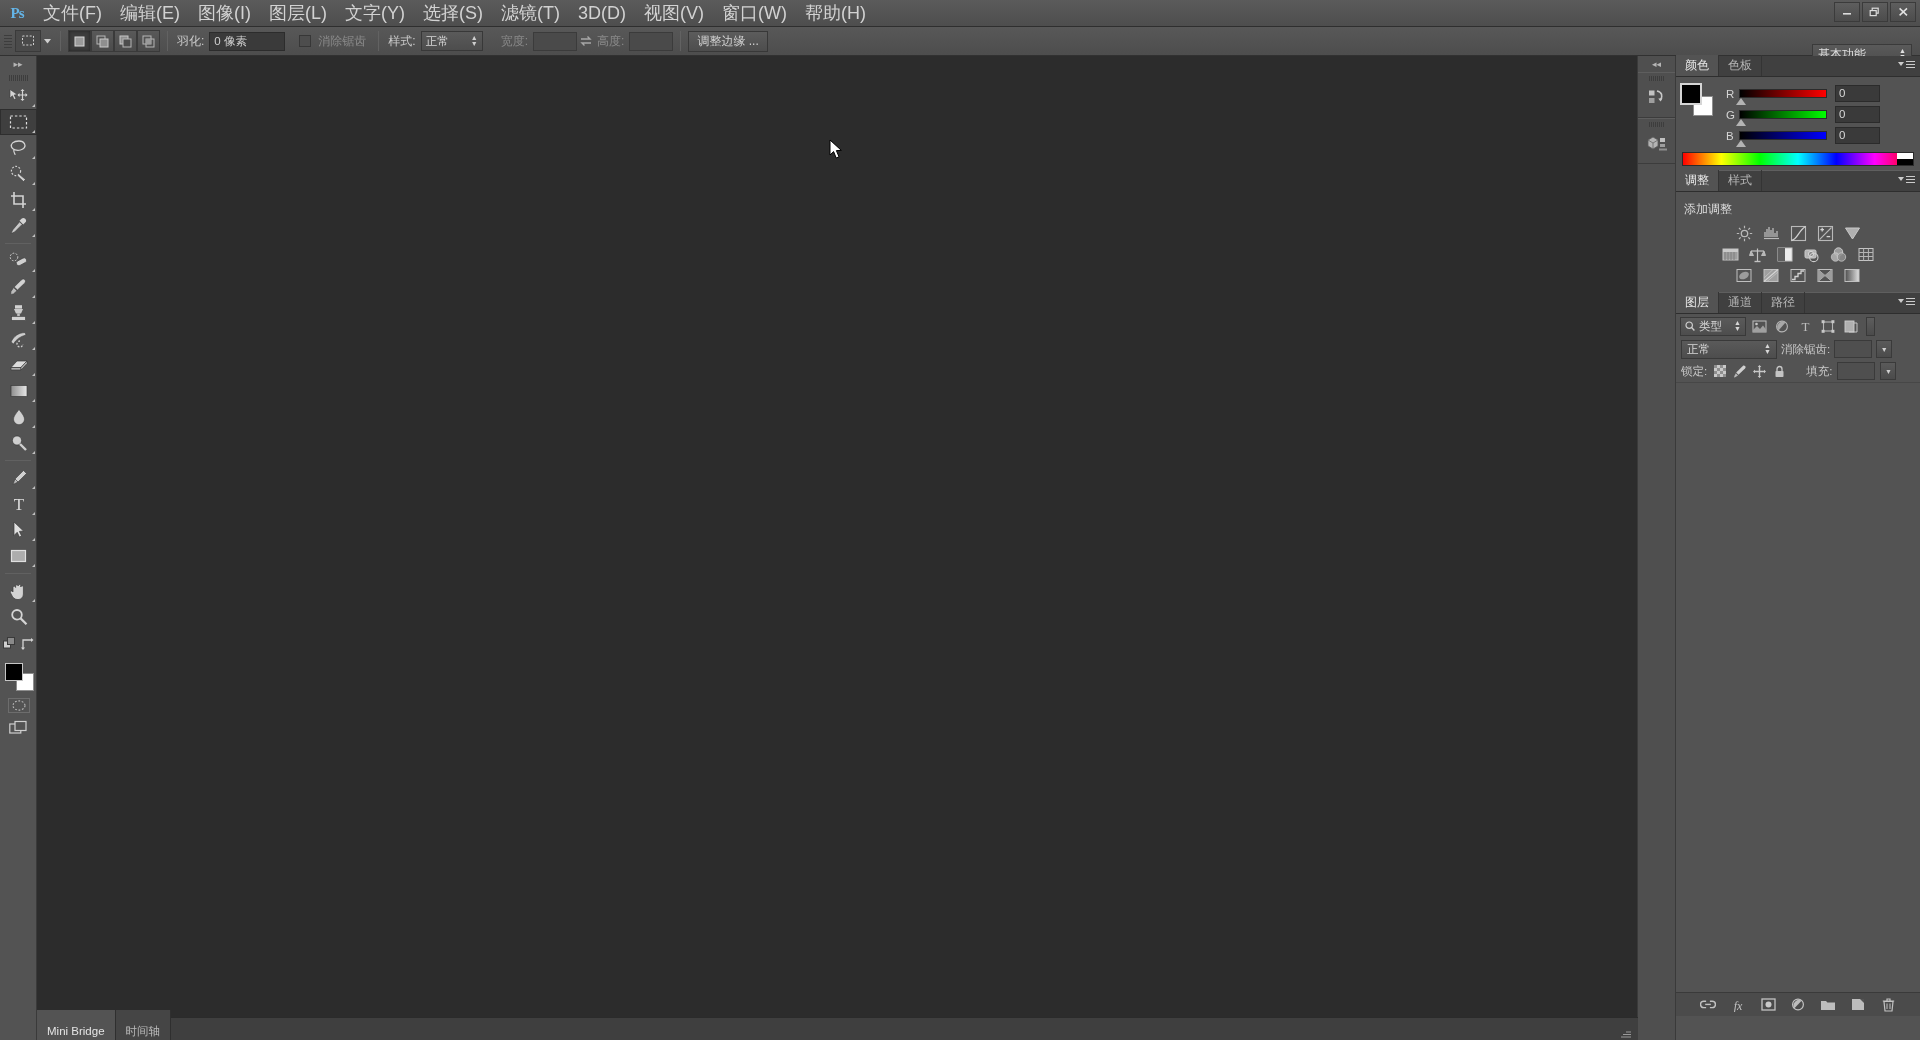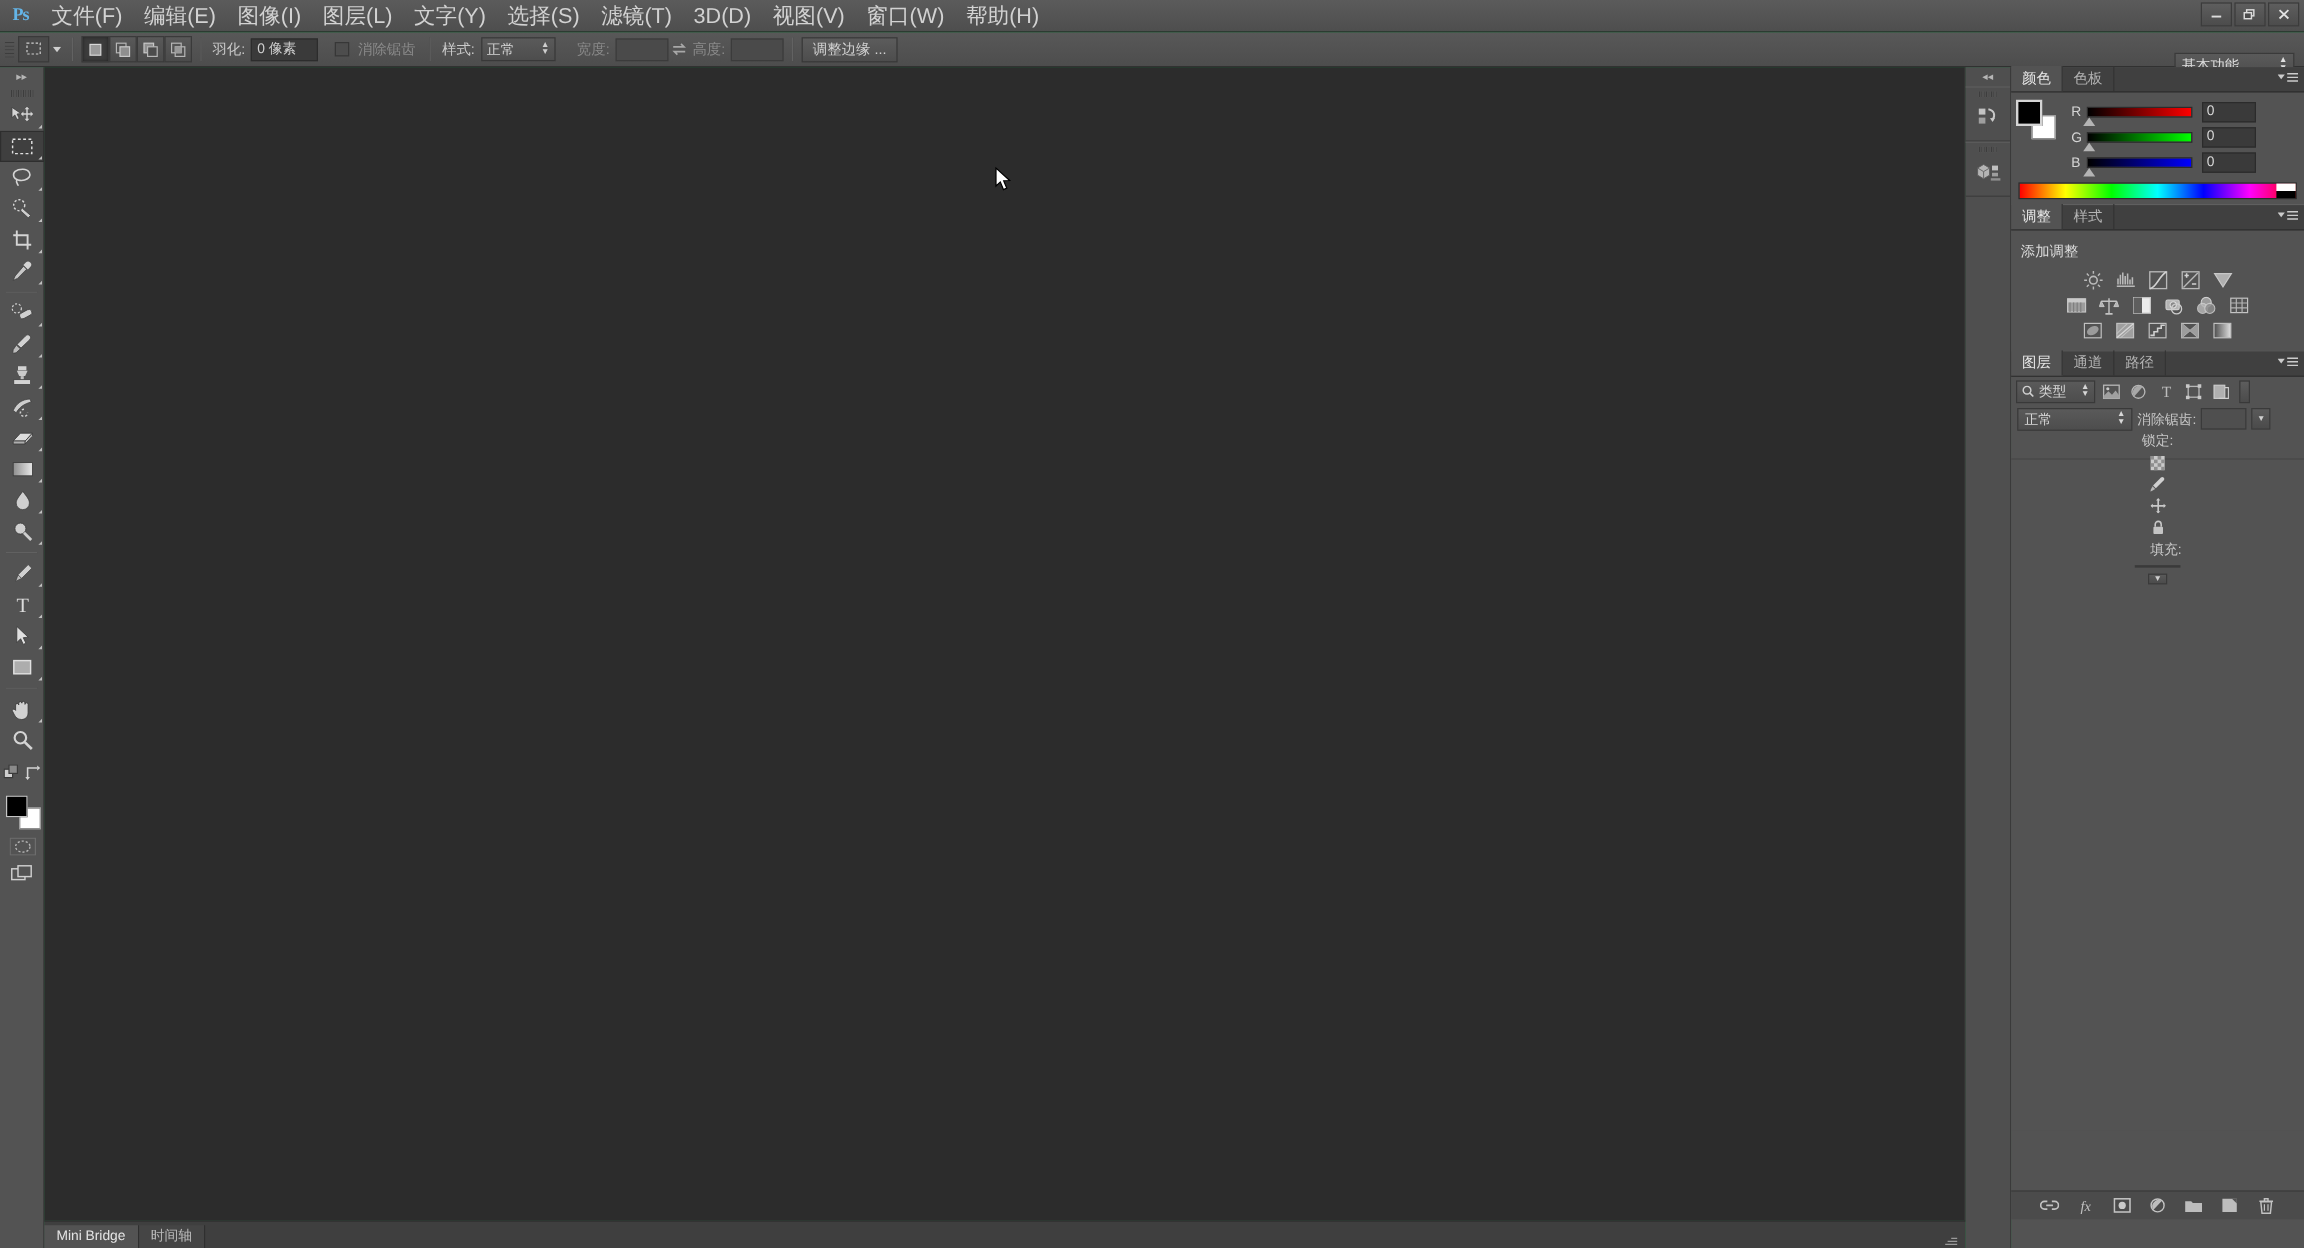--- a/index.html
+++ b/index.html
@@ -56,21 +56,21 @@
     width:23px; height:22px; background:linear-gradient(#595959,#4b4b4b);
     border:1px solid #3a3a3a; display:flex; align-items:center; justify-content:center;
   }
   .selmode.active { background:#3c3c3c; box-shadow:inset 0 0 3px #222; }
   .opt-label { color:#cacaca; font-size:12px; margin:0 5px 0 2px; white-space:nowrap; }
   .opt-label.dim { color:#8a8a8a; }
   .opt-input {
     height:19px; background:#3a3a3a; border:1px solid #2c2c2c; color:#d0d0d0;
     font-size:11.5px; padding:0 4px; line-height:17px;
   }
-  .opt-input.w56 { width:56px; }
+  .opt-input.w56 { width:76px; }
   .opt-input.w44 { width:44px; background:#4a4a4a; border-color:#3b3b3b; }
   .opt-check {
     width:12px; height:12px; background:#4d4d4d; border:1px solid #373737; margin-right:5px;
   }
   .opt-select {
     height:20px; min-width:62px; background:linear-gradient(#5a5a5a,#4d4d4d);
     border:1px solid #383838; color:#d5d5d5; font-size:11.5px;
     display:flex; align-items:center; padding:0 4px; position:relative;
   }
   .opt-select .spin { margin-left:auto; font-size:7px; line-height:6px; color:#cfcfcf; text-align:center; }
@@ -112,21 +112,21 @@
   .canvas {
     position:absolute; left:37px; top:56px; width:1601px; height:961px;
     background:#2c2c2c; border-right:1px solid #3a3a3a;
   }
   
   .bottomdock {
     position:absolute; left:37px; top:1017px; width:1601px; height:23px;
     background:#3f3f3f; border-top:1px solid #2b2b2b; display:flex; align-items:flex-end;
   }
   .bd-tab {
-    height:19px; padding:0 10px; line-height:19px; font-size:11.5px;
+    height:30px; padding:12px 10px; line-height:19px; font-size:11.5px;
     color:#b9b9b9; background:#454545; border-right:1px solid #2f2f2f;
   }
   .bd-tab.active { background:#535353; color:#e4e4e4; }
   .bd-right { margin-left:auto; display:flex; align-items:center; padding:0 6px 2px 0; color:#9a9a9a; }
 
   
   .icondock {
     position:absolute; left:1638px; top:56px; width:38px; height:984px;
     background:#4f4f4f; border-right:1px solid #3a3a3a;
   }
@@ -193,21 +193,21 @@
   .blend-sel {
     width:96px; height:19px; background:linear-gradient(#5a5a5a,#4d4d4d);
     border:1px solid #393939; display:flex; align-items:center; padding:0 5px;
     font-size:11.5px; color:#d8d8d8;
   }
   .blend-sel .spin { margin-left:auto; font-size:7px; line-height:6px; }
   .small-lab { font-size:11.5px; color:#c8c8c8; white-space:nowrap; }
   .num-field { height:18px; width:38px; background:#4f4f4f; border:1px solid #3a3a3a; }
   .num-drop { height:18px; width:16px; background:linear-gradient(#5a5a5a,#4b4b4b); border:1px solid #3a3a3a;
               display:flex; align-items:center; justify-content:center; font-size:7px; color:#cfcfcf; }
-  .lay-row3 { display:flex; align-items:center; height:22px; padding:0 5px; gap:5px;flex-direction:column; }
+  .lay-row3 { display:flex; align-items:center; height:22px; padding:0 5px; gap:5px; }
   .lock-ico { width:15px; height:16px; display:flex; align-items:center; justify-content:center; }
   .lay-list { height:560px; background:#535353; border-top:1px solid #474747; }
   .lay-footer {
     position:absolute; left:0; bottom:0; width:244px; height:24px;
     background:#4b4b4b; border-top:1px solid #3a3a3a;
     display:flex; align-items:center; justify-content:center; gap:14px;
   }
   .lf-ico { width:16px; height:16px; display:flex; align-items:center; justify-content:center; color:#bdbdbd; }
   .panel-sep { height:1px; background:#3c3c3c; border-bottom:1px solid #5f5f5f; }
 

